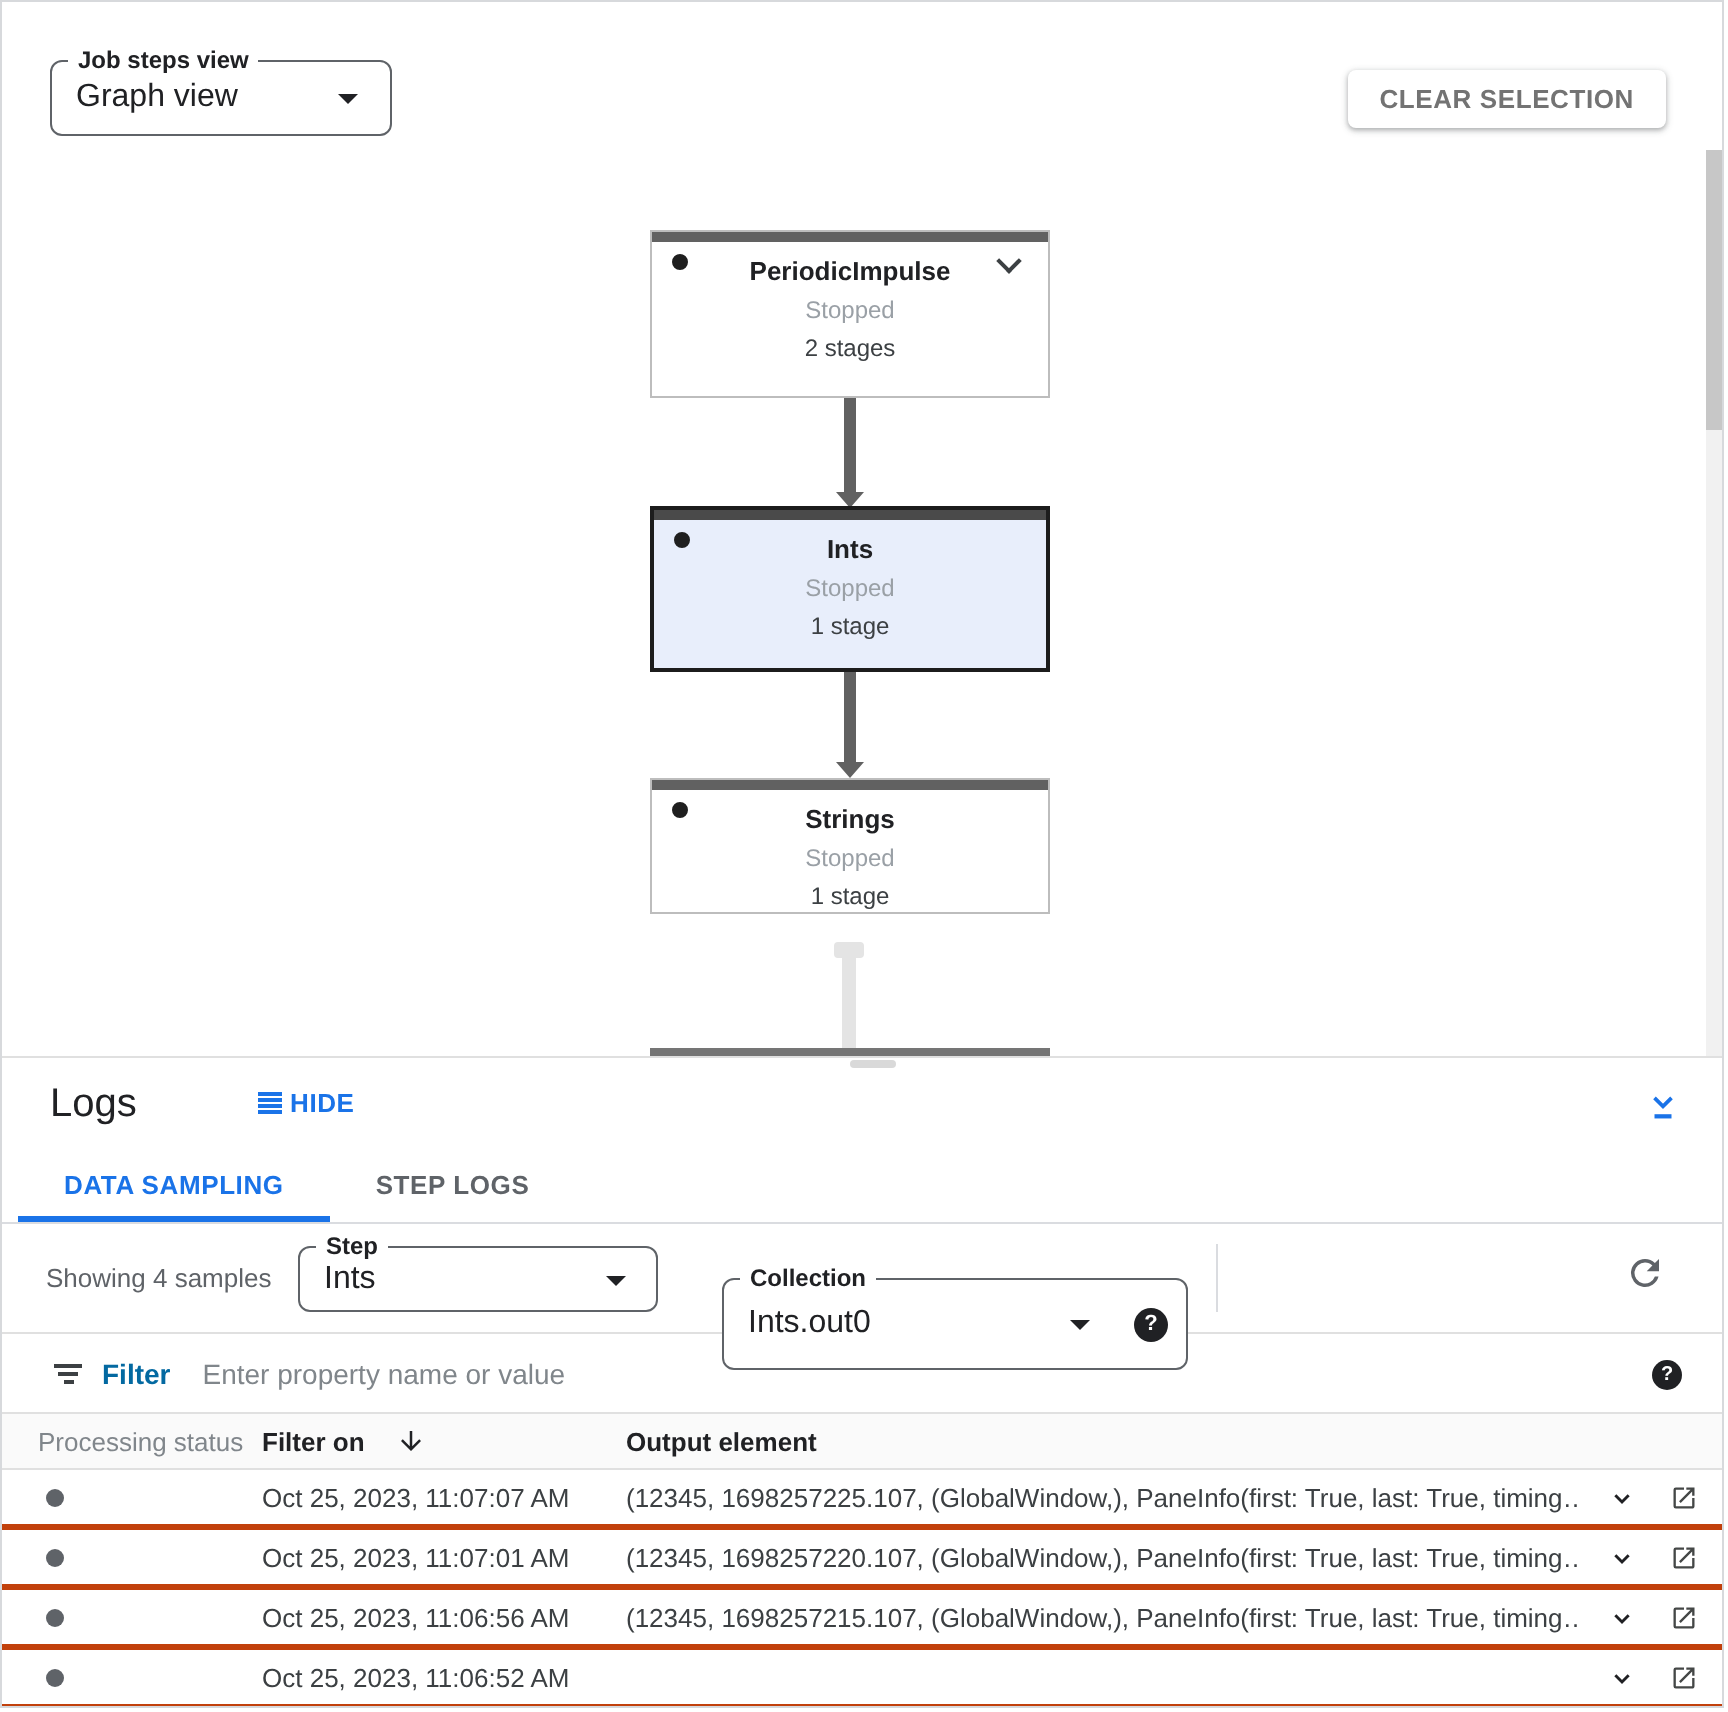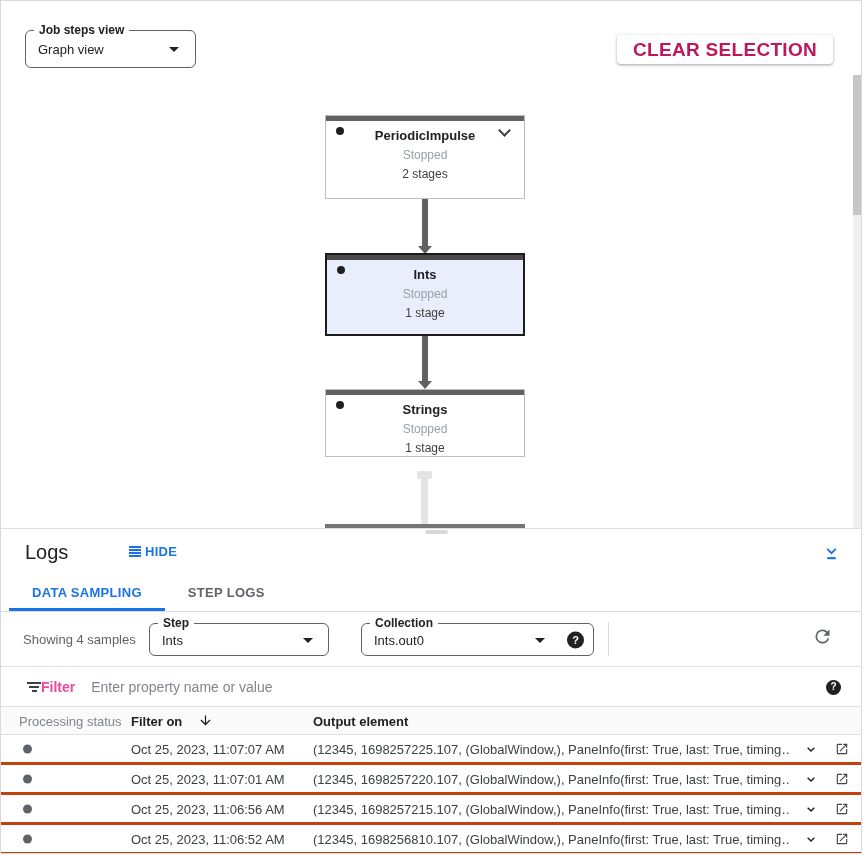--- a/index.html
+++ b/index.html
@@ -5,27 +5,27 @@
   * { box-sizing: border-box; margin: 0; padding: 0; }
   html, body { width: 864px; height: 856px; overflow: hidden; }
   body { font-family: "Liberation Sans", sans-serif; background: #fff; }
   #app { position: relative; width: 862px; height: 854px; border: 1px solid #d7d9dc; background: #fff; overflow: hidden; }
 
   
   .graph-area { position: absolute; top: 0; left: 0; right: 0; height: 527px; background: #fff; }
 
   .select-field { position: absolute; border: 1px solid #5f6368; border-radius: 6px; background: #fff; }
   .field-label { position: absolute; top: -8px; left: 8px; background: #fff; padding: 0 5px; font-size: 12px; font-weight: 700; color: #202124; line-height: 14px; }
-  .field-value { position: absolute; left: 12px; top: 50%; transform: translateY(-50%); font-size: 13px; color: #202124; white-space: nowrap; }
+  .field-value { position: absolute; left: 12px; top: 50%; transform: translateY(-50%); font-size: 16px; color: #202124; white-space: nowrap; }
   .caret { position: absolute; top: 50%; margin-top: -2px; width: 0; height: 0; border-left: 5px solid transparent; border-right: 5px solid transparent; border-top: 5px solid #202124; }
 
   .job-steps-field { left: 24px; top: 29px; width: 171px; height: 38px; }
   .job-steps-field .caret { right: 16px; }
 
-  .clear-btn { position: absolute; right: 28px; top: 34px; height: 29px; padding: 0 16px; border: none; border-radius: 4px; background: #fff; color: #be185d; font-family: inherit; font-size: 19px; font-weight: 700; letter-spacing: .3px; cursor: pointer; box-shadow: 0 1px 2px 0 rgba(60,64,67,.3), 0 1px 3px 1px rgba(60,64,67,.15); }
+  .clear-btn { position: absolute; right: 28px; top: 34px; height: 29px; padding: 0 16px; border: none; border-radius: 4px; background: #fff; color: #737373; font-family: inherit; font-size: 13px; font-weight: 700; letter-spacing: .3px; cursor: pointer; box-shadow: 0 1px 2px 0 rgba(60,64,67,.3), 0 1px 3px 1px rgba(60,64,67,.15); }
 
   .node { position: absolute; left: 324px; width: 200px; background: #fff; border: 1px solid #bdbdbd; text-align: center; cursor: pointer; }
   .node-topbar { height: 5px; background: #616161; }
   .node.selected { background: #e8eefb; border: 2px solid #1c1c1c; }
   .node.selected .node-topbar { background: #4a4a4a; }
   .node-ring { position: absolute; left: 10px; top: 11px; width: 7px; height: 7px; border: 4.5px solid #1f1f1f; border-radius: 50%; background: #fff; }
   .node-title { margin-top: 7px; font-size: 13px; font-weight: 700; color: #202124; }
   .node-status { margin-top: 5px; font-size: 12px; color: #9aa0a6; }
   .node-stages { margin-top: 5px; font-size: 12px; color: #3c4043; }
   .node-chevron { position: absolute; right: 15px; top: 10px; width: 9px; height: 9px; border-right: 2px solid #3c4043; border-bottom: 2px solid #3c4043; transform: rotate(45deg); }
@@ -56,34 +56,34 @@
   .collapse-btn { position: absolute; right: 19px; top: 12px; background: none; border: none; cursor: pointer; padding: 2px; }
 
   .tabbar { position: relative; height: 35px; border-bottom: 1px solid #dadce0; display: flex; padding-left: 8px; }
   .tab { height: 100%; padding: 0 23px; display: flex; align-items: center; font-size: 13px; font-weight: 700; letter-spacing: .3px; color: #5f6368; cursor: pointer; border-bottom: 3px solid transparent; }
   .tab.active { color: #1a73e8; border-bottom-color: #1a73e8; }
 
   .toolbar { position: relative; height: 55px; border-bottom: 1px solid #e0e0e0; }
   .showing-text { position: absolute; left: 22px; top: 50%; transform: translateY(-50%); font-size: 13px; color: #5f6368; }
   .step-field { left: 148px; top: 11px; width: 180px; height: 33px; }
   .step-field .caret { right: 15px; }
-  .collection-field { left: 360px; top: 11px; width: 233px; height: 33px; }
+  .collection-field { left: 360px; top: 27px; width: 233px; height: 46px; }
   .collection-field .caret { right: 48px; }
   .help-circle { display: inline-flex; align-items: center; justify-content: center; width: 17px; height: 17px; border-radius: 50%; background: #202124; color: #fff; font-size: 11px; font-weight: 700; line-height: 1; }
   .collection-help { position: absolute; right: 9px; top: 50%; transform: translateY(-50%); background: none; border: none; cursor: pointer; padding: 0; }
   .vdivider { position: absolute; left: 607px; top: 10px; height: 34px; border-left: 1px solid #dadce0; }
   .refresh-btn { position: absolute; right: 28px; top: 14px; background: none; border: none; cursor: pointer; padding: 0; }
 
   .filter-row { position: relative; height: 40px; border-bottom: 1px solid #e0e0e0; display: flex; align-items: center; }
   .filter-icon { margin-left: 26px; display: inline-flex; flex-direction: column; align-items: center; gap: 2px; }
   .filter-icon i { display: block; height: 2px; background: #3c4043; }
   .filter-icon i:nth-child(1) { width: 14px; }
   .filter-icon i:nth-child(2) { width: 10px; }
   .filter-icon i:nth-child(3) { width: 5px; }
-  .filter-label { margin-left: 0; font-size: 14px; font-weight: 700; color: #ec4899; }
+  .filter-label { margin-left: 10px; font-size: 14px; font-weight: 700; color: #0369a1; }
   .filter-input { flex: 1; margin-left: 16px; border: none; outline: none; font-family: inherit; font-size: 14px; color: #ec4899; background: transparent; }
   .filter-input::placeholder { color: #80868b; }
   .filter-help { margin-right: 20px; background: none; border: none; cursor: pointer; padding: 0; }
   .filter-help .help-circle { width: 15px; height: 15px; font-size: 10px; }
 
   .thead { position: relative; height: 28px; background: #fafafa; border-bottom: 1px solid #e0e0e0; }
   .th, .cell { position: absolute; top: 50%; transform: translateY(-50%); white-space: nowrap; }
   .col-status { left: 18px; } .col-created { left: 130px; } .col-output { left: 312px; }
   .th { font-size: 13px; font-weight: 700; color: #202124; }
   .th.muted { color: #80868b; font-weight: 400; }
@@ -260,21 +260,20 @@
             <path d="M7 10l5 5 5-5"></path>
           </svg></button>
       <button class="row-open"><svg width="14" height="14" viewBox="0 0 24 24">
             <path fill="#444746" d="M19 19H5V5h7V3H5a2 2 0 0 0-2 2v14a2 2 0 0 0 2 2h14c1.1 0 2-.9 2-2v-7h-2v7zM14 3v2h3.59l-9.83 9.83 1.41 1.41L19 6.41V10h2V3h-7z"></path>
           </svg></button>
     </div>
 
     <div class="trow">
       <span class="status-dot"></span>
       <span class="cell col-created">Oct 25, 2023, 11:06:52 AM</span>
-      <span class="cell col-output">(12345, 1698256810.107, (GlobalWindow,), PaneInfo(first: True, last: True, timing…</span>
       <button class="row-expand"><svg width="16" height="16" viewBox="0 0 24 24" fill="none" stroke="#202124" stroke-width="2.2">
             <path d="M7 10l5 5 5-5"></path>
           </svg></button>
       <button class="row-open"><svg width="14" height="14" viewBox="0 0 24 24">
             <path fill="#444746" d="M19 19H5V5h7V3H5a2 2 0 0 0-2 2v14a2 2 0 0 0 2 2h14c1.1 0 2-.9 2-2v-7h-2v7zM14 3v2h3.59l-9.83 9.83 1.41 1.41L19 6.41V10h2V3h-7z"></path>
           </svg></button>
     </div>
 
   </div>
 </div>

